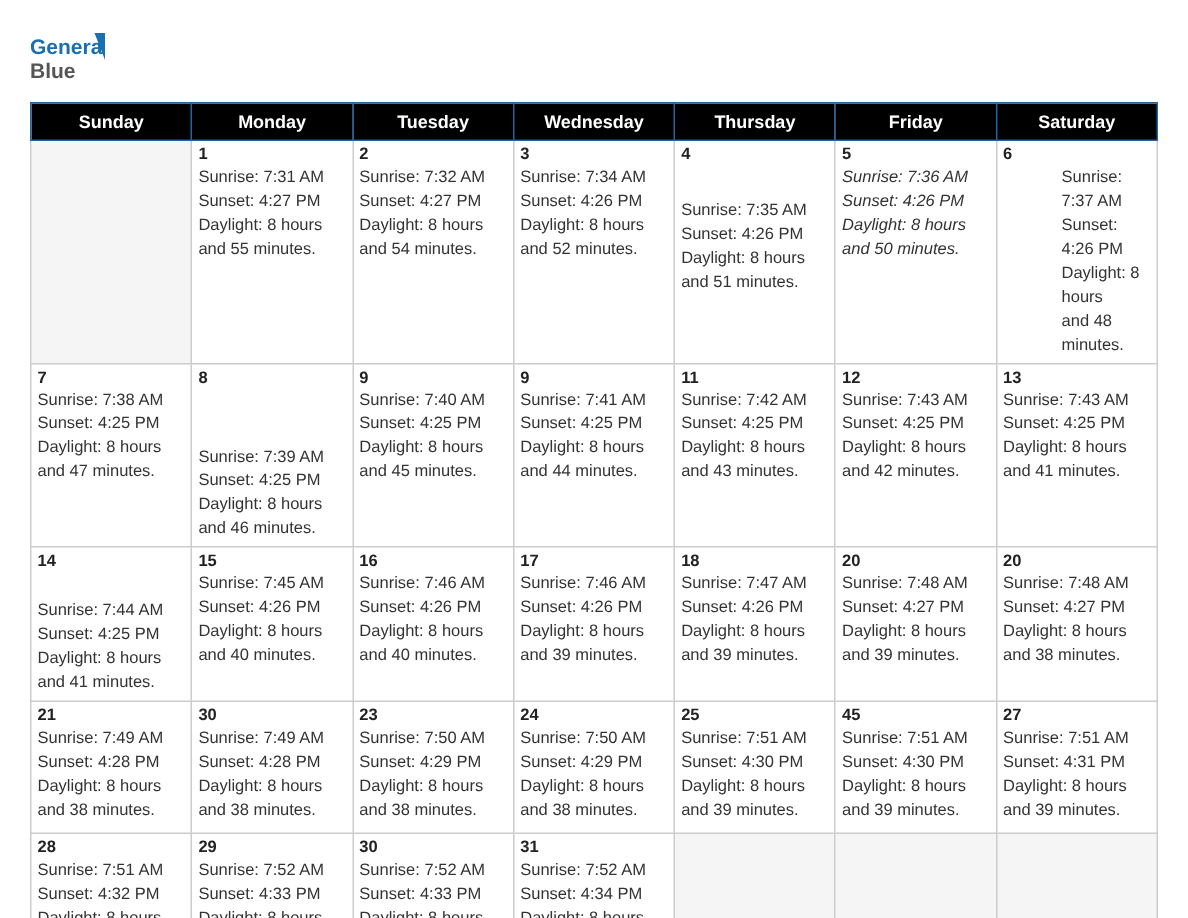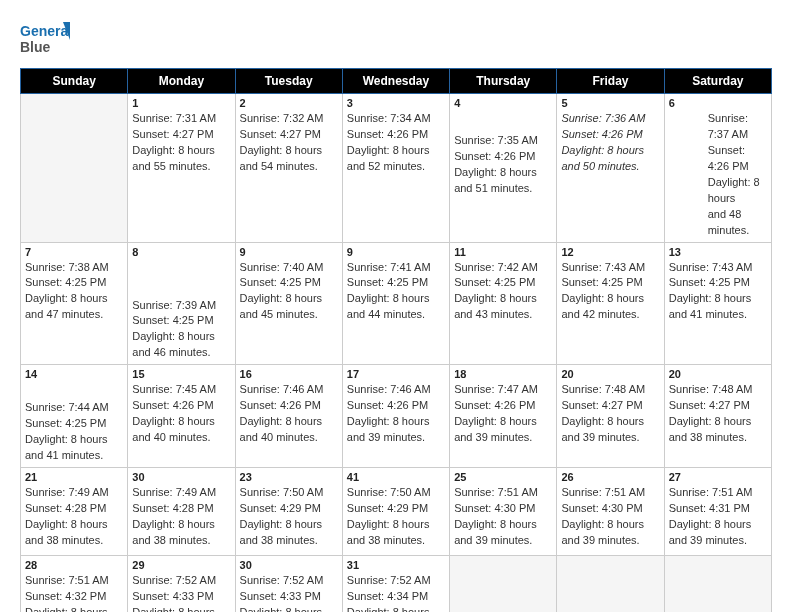--- a/index.html
+++ b/index.html
@@ -276,35 +276,35 @@
 and 38 minutes.</div>
           </td>
           <td>
             <div class="day-num">23</div>
             <div class="sun-info" style="white-space: pre-line;">Sunrise: 7:50 AM
 Sunset: 4:29 PM
 Daylight: 8 hours
 and 38 minutes.</div>
           </td>
           <td>
-            <div class="day-num">41</div>
+            <div class="day-num">24</div>
             <div class="sun-info" style="white-space: pre-line;">Sunrise: 7:50 AM
 Sunset: 4:29 PM
 Daylight: 8 hours
 and 38 minutes.</div>
           </td>
           <td>
             <div class="day-num">25</div>
             <div class="sun-info" style="white-space: pre-line;">Sunrise: 7:51 AM
 Sunset: 4:30 PM
 Daylight: 8 hours
 and 39 minutes.</div>
           </td>
           <td>
-            <div class="day-num">26</div>
+            <div class="day-num">45</div>
             <div class="sun-info" style="white-space: pre-line;">Sunrise: 7:51 AM
 Sunset: 4:30 PM
 Daylight: 8 hours
 and 39 minutes.</div>
           </td>
           <td>
             <div class="day-num">27</div>
             <div class="sun-info" style="white-space: pre-line;">Sunrise: 7:51 AM
 Sunset: 4:31 PM
 Daylight: 8 hours

